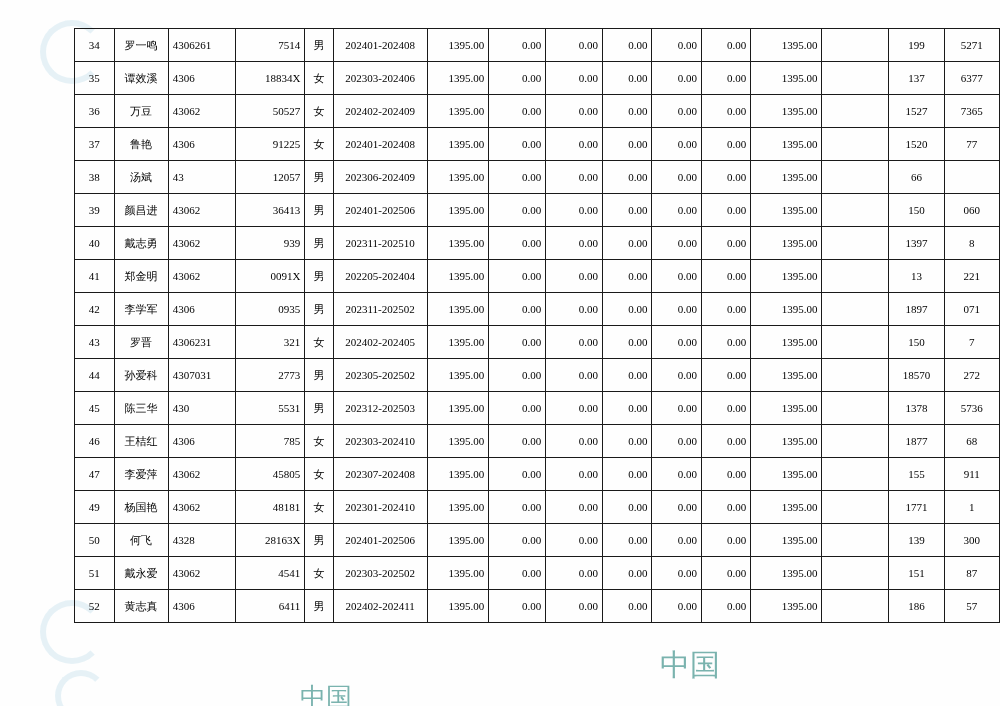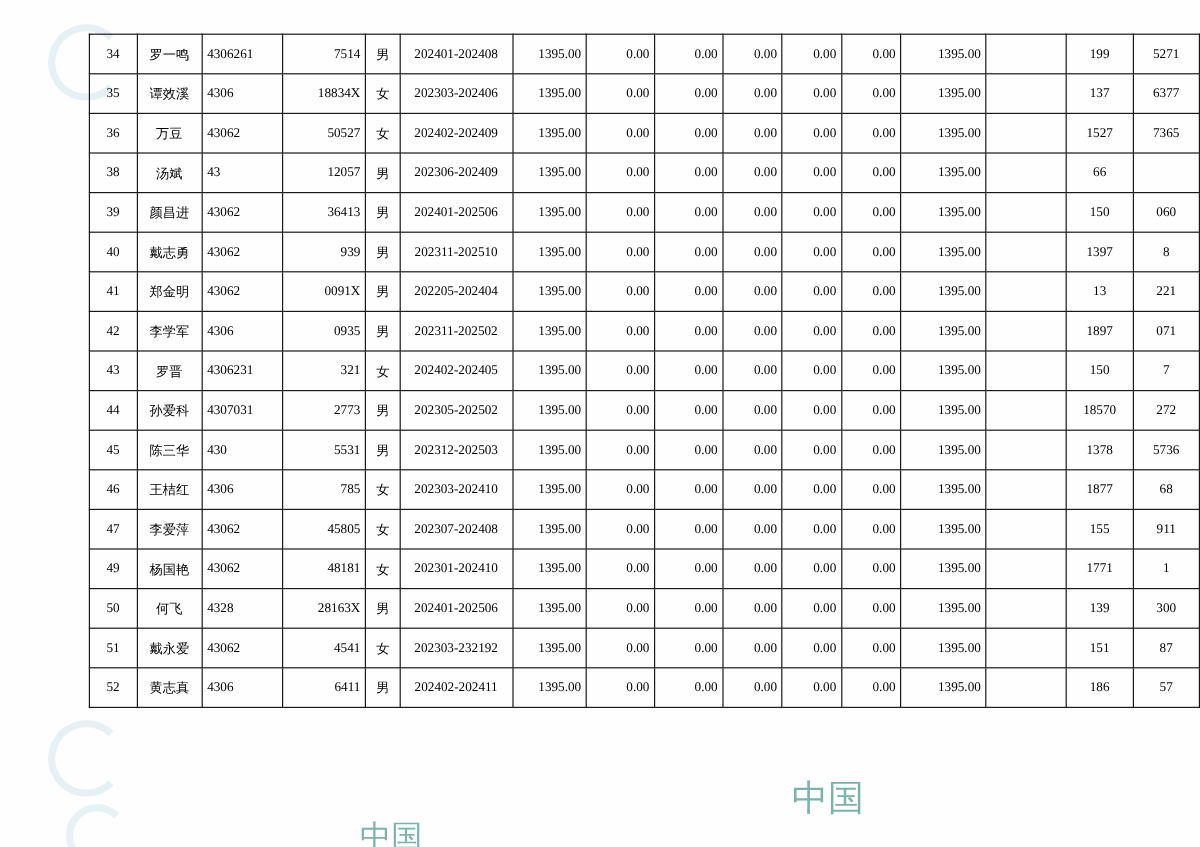--- a/index.html
+++ b/index.html
@@ -133,20 +133,38 @@
           <td class="c-z">0.00</td>
           <td class="c-z2">0.00</td>
           <td class="c-z2">0.00</td>
           <td class="c-z2">0.00</td>
           <td class="c-tot">1395.00</td>
           <td class="c-blank"></td>
           <td class="c-a">1527</td>
           <td class="c-b">7365</td>
         </tr>
         <tr>
+          <td class="c-idx">37</td>
+          <td class="c-name">鲁艳</td>
+          <td class="c-id1">4306</td>
+          <td class="c-id2">91225</td>
+          <td class="c-sex">女</td>
+          <td class="c-per">202401-202408</td>
+          <td class="c-amt">1395.00</td>
+          <td class="c-z">0.00</td>
+          <td class="c-z">0.00</td>
+          <td class="c-z2">0.00</td>
+          <td class="c-z2">0.00</td>
+          <td class="c-z2">0.00</td>
+          <td class="c-tot">1395.00</td>
+          <td class="c-blank"></td>
+          <td class="c-a">1520</td>
+          <td class="c-b">77</td>
+        </tr>
+        <tr>
           <td class="c-idx">38</td>
           <td class="c-name">汤斌</td>
           <td class="c-id1">43</td>
           <td class="c-id2">12057</td>
           <td class="c-sex">男</td>
           <td class="c-per">202306-202409</td>
           <td class="c-amt">1395.00</td>
           <td class="c-z">0.00</td>
           <td class="c-z">0.00</td>
           <td class="c-z2">0.00</td>
@@ -354,21 +372,21 @@
           <td class="c-blank"></td>
           <td class="c-a">139</td>
           <td class="c-b">300</td>
         </tr>
         <tr>
           <td class="c-idx">51</td>
           <td class="c-name">戴永爱</td>
           <td class="c-id1">43062</td>
           <td class="c-id2">4541</td>
           <td class="c-sex">女</td>
-          <td class="c-per">202303-232192</td>
+          <td class="c-per">202303-202502</td>
           <td class="c-amt">1395.00</td>
           <td class="c-z">0.00</td>
           <td class="c-z">0.00</td>
           <td class="c-z2">0.00</td>
           <td class="c-z2">0.00</td>
           <td class="c-z2">0.00</td>
           <td class="c-tot">1395.00</td>
           <td class="c-blank"></td>
           <td class="c-a">151</td>
           <td class="c-b">87</td>

